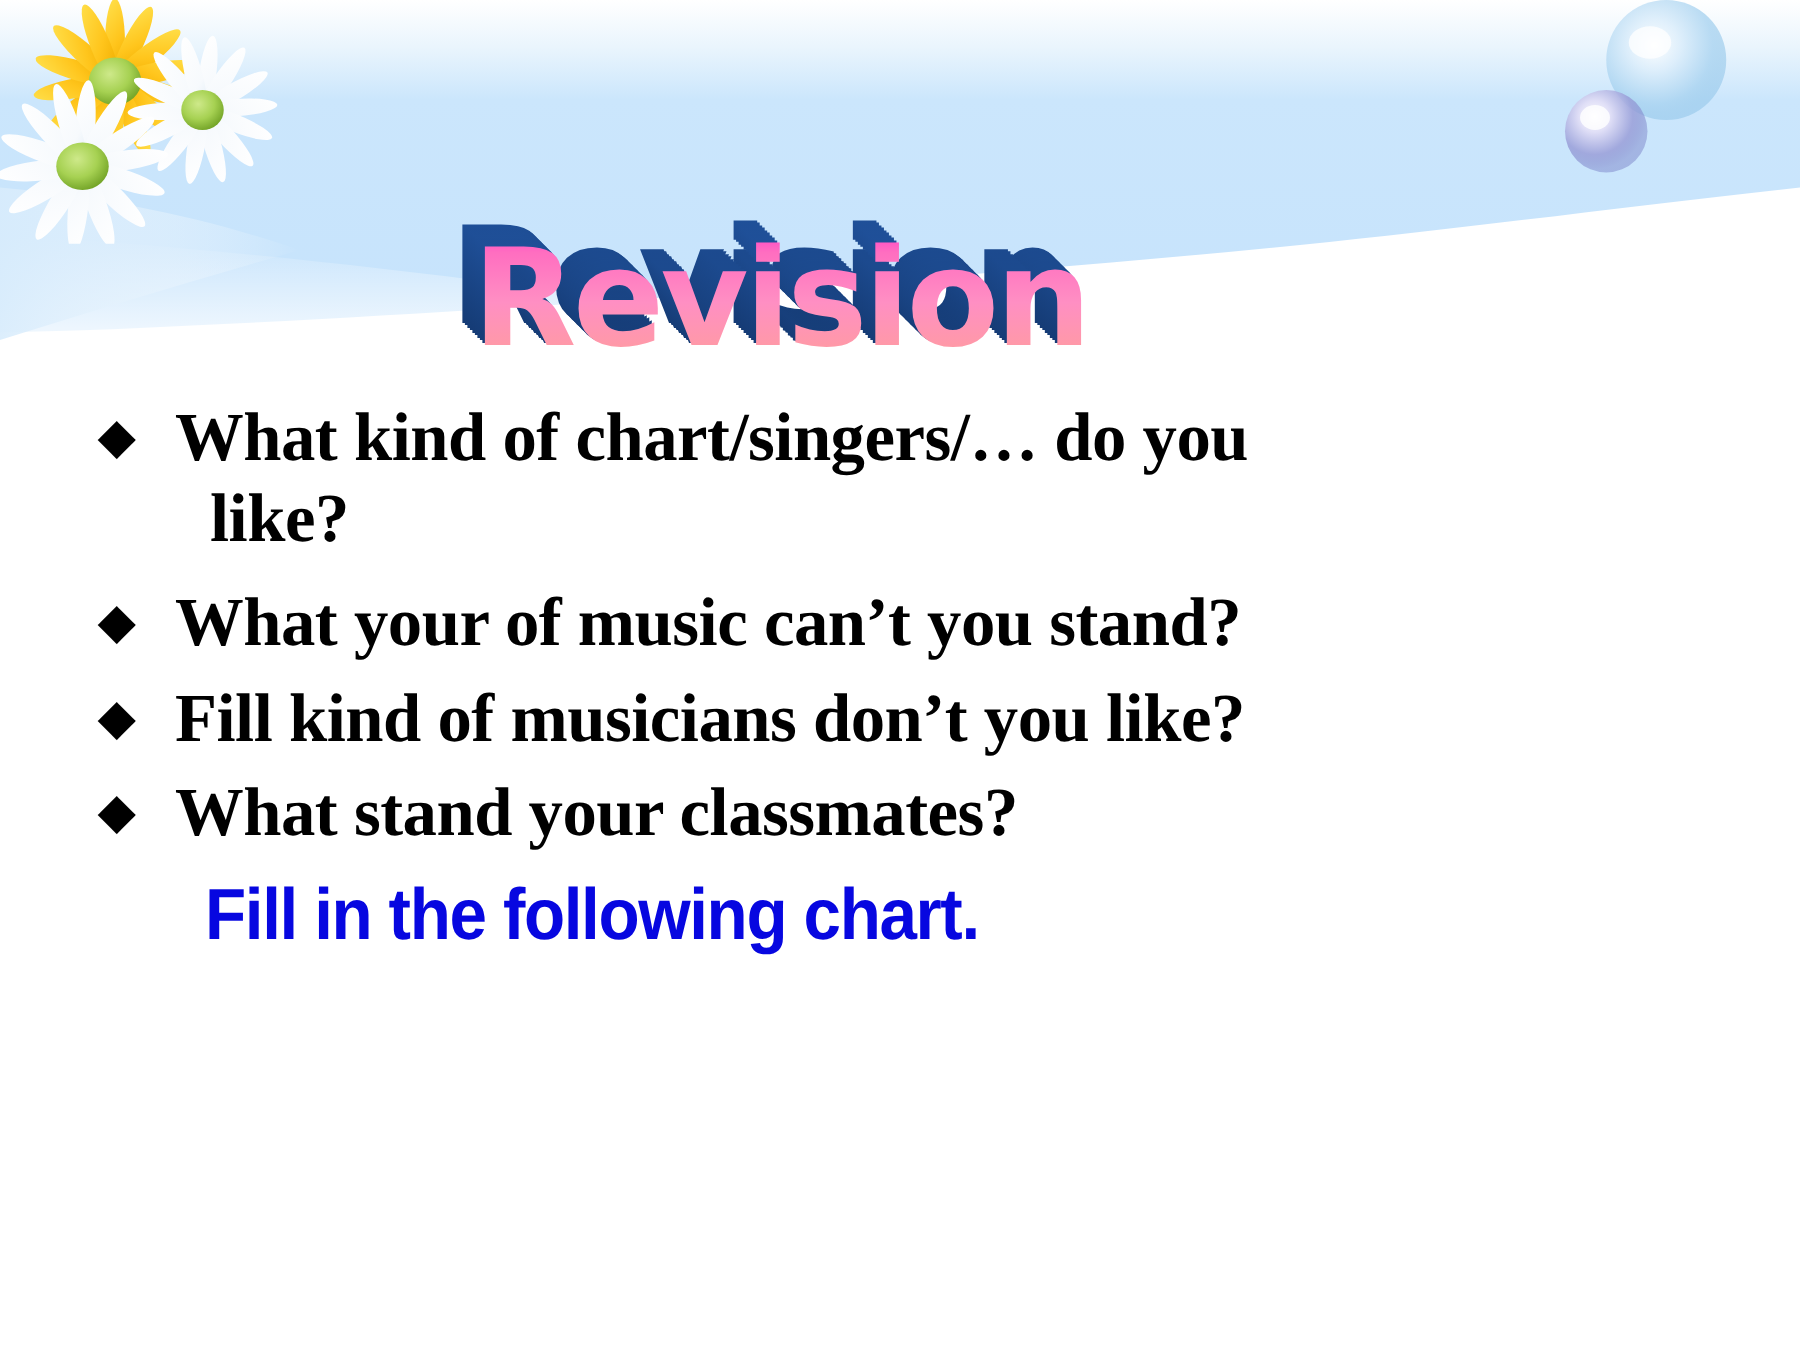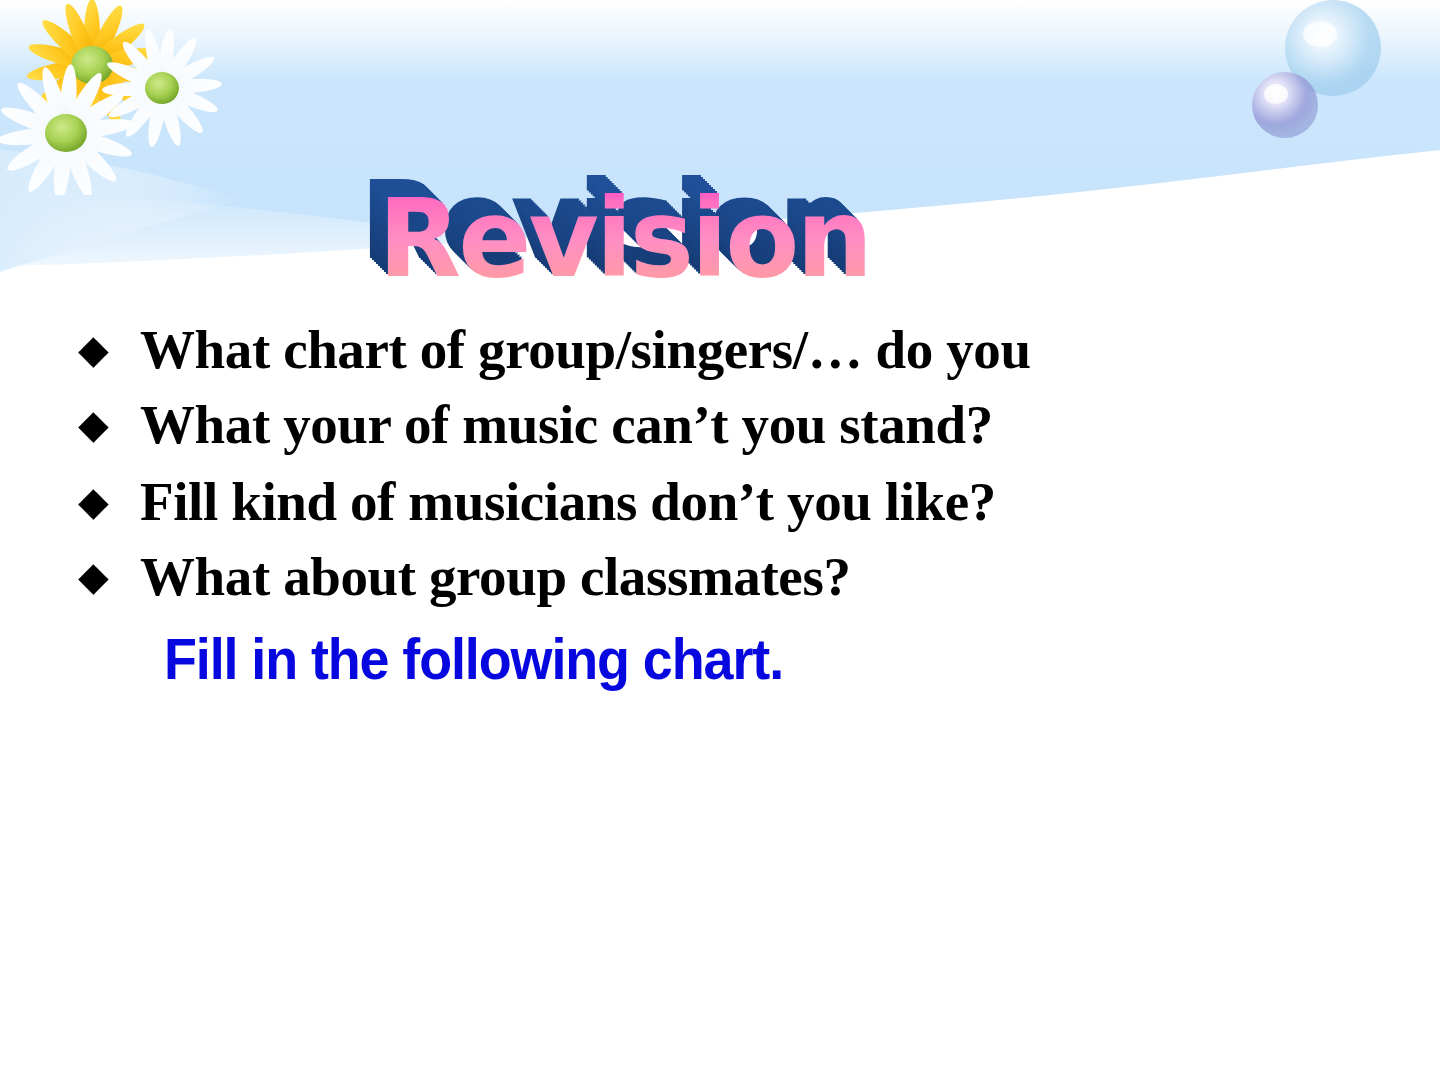--- a/index.html
+++ b/index.html
@@ -298,41 +298,42 @@
 
         <text x="35" y="128" fill="url(#wordFill)">Revision</text>
       </g>
     </svg>
   </div>
 
   <div id="body-text">
 
     <div class="bullet-line">
       <span class="bullet-mark">◆</span>
-      <span class="bullet-text">What chart of group/singers/… do you</span>
+      <span class="bullet-text">What kind of chart/singers/… do you</span>
     </div>
+    <div class="cont-line">like?</div>
 
     <div class="gap-a"></div>
 
     <div class="bullet-line">
       <span class="bullet-mark">◆</span>
       <span class="bullet-text">What your of music can’t you stand?</span>
     </div>
 
     <div class="gap-b"></div>
 
     <div class="bullet-line">
       <span class="bullet-mark">◆</span>
       <span class="bullet-text">Fill kind of musicians don’t you like?</span>
     </div>
 
     <div class="gap-c"></div>
 
     <div class="bullet-line">
       <span class="bullet-mark">◆</span>
-      <span class="bullet-text">What about group classmates?</span>
+      <span class="bullet-text">What stand your classmates?</span>
     </div>
 
     <div id="fill-chart">Fill in the following chart.</div>
 
   </div>
 
 </div>
 
 </body></html>

